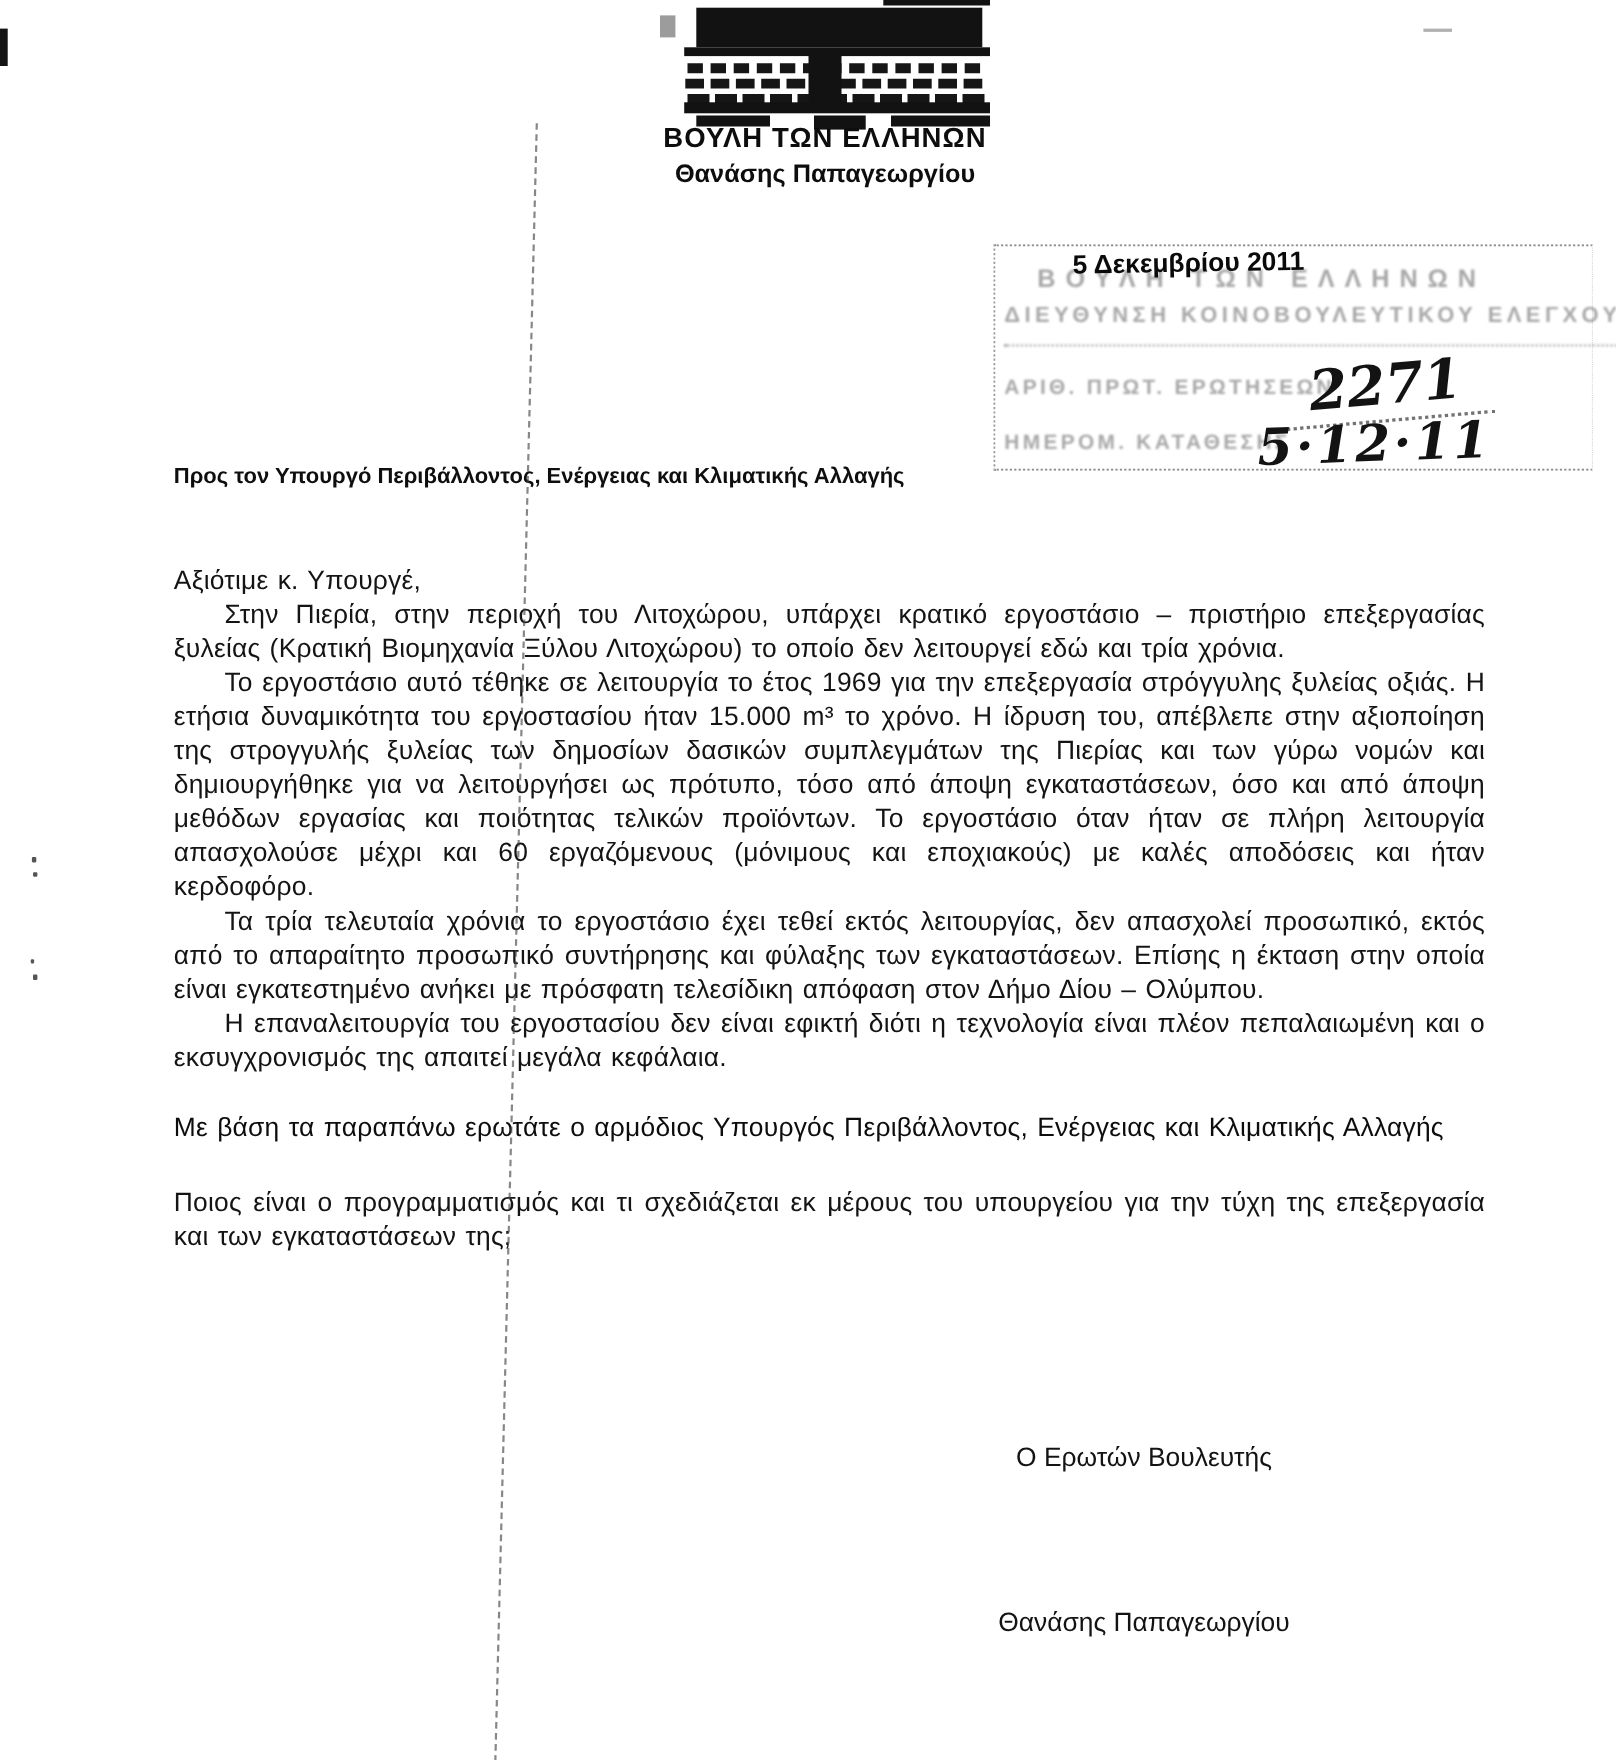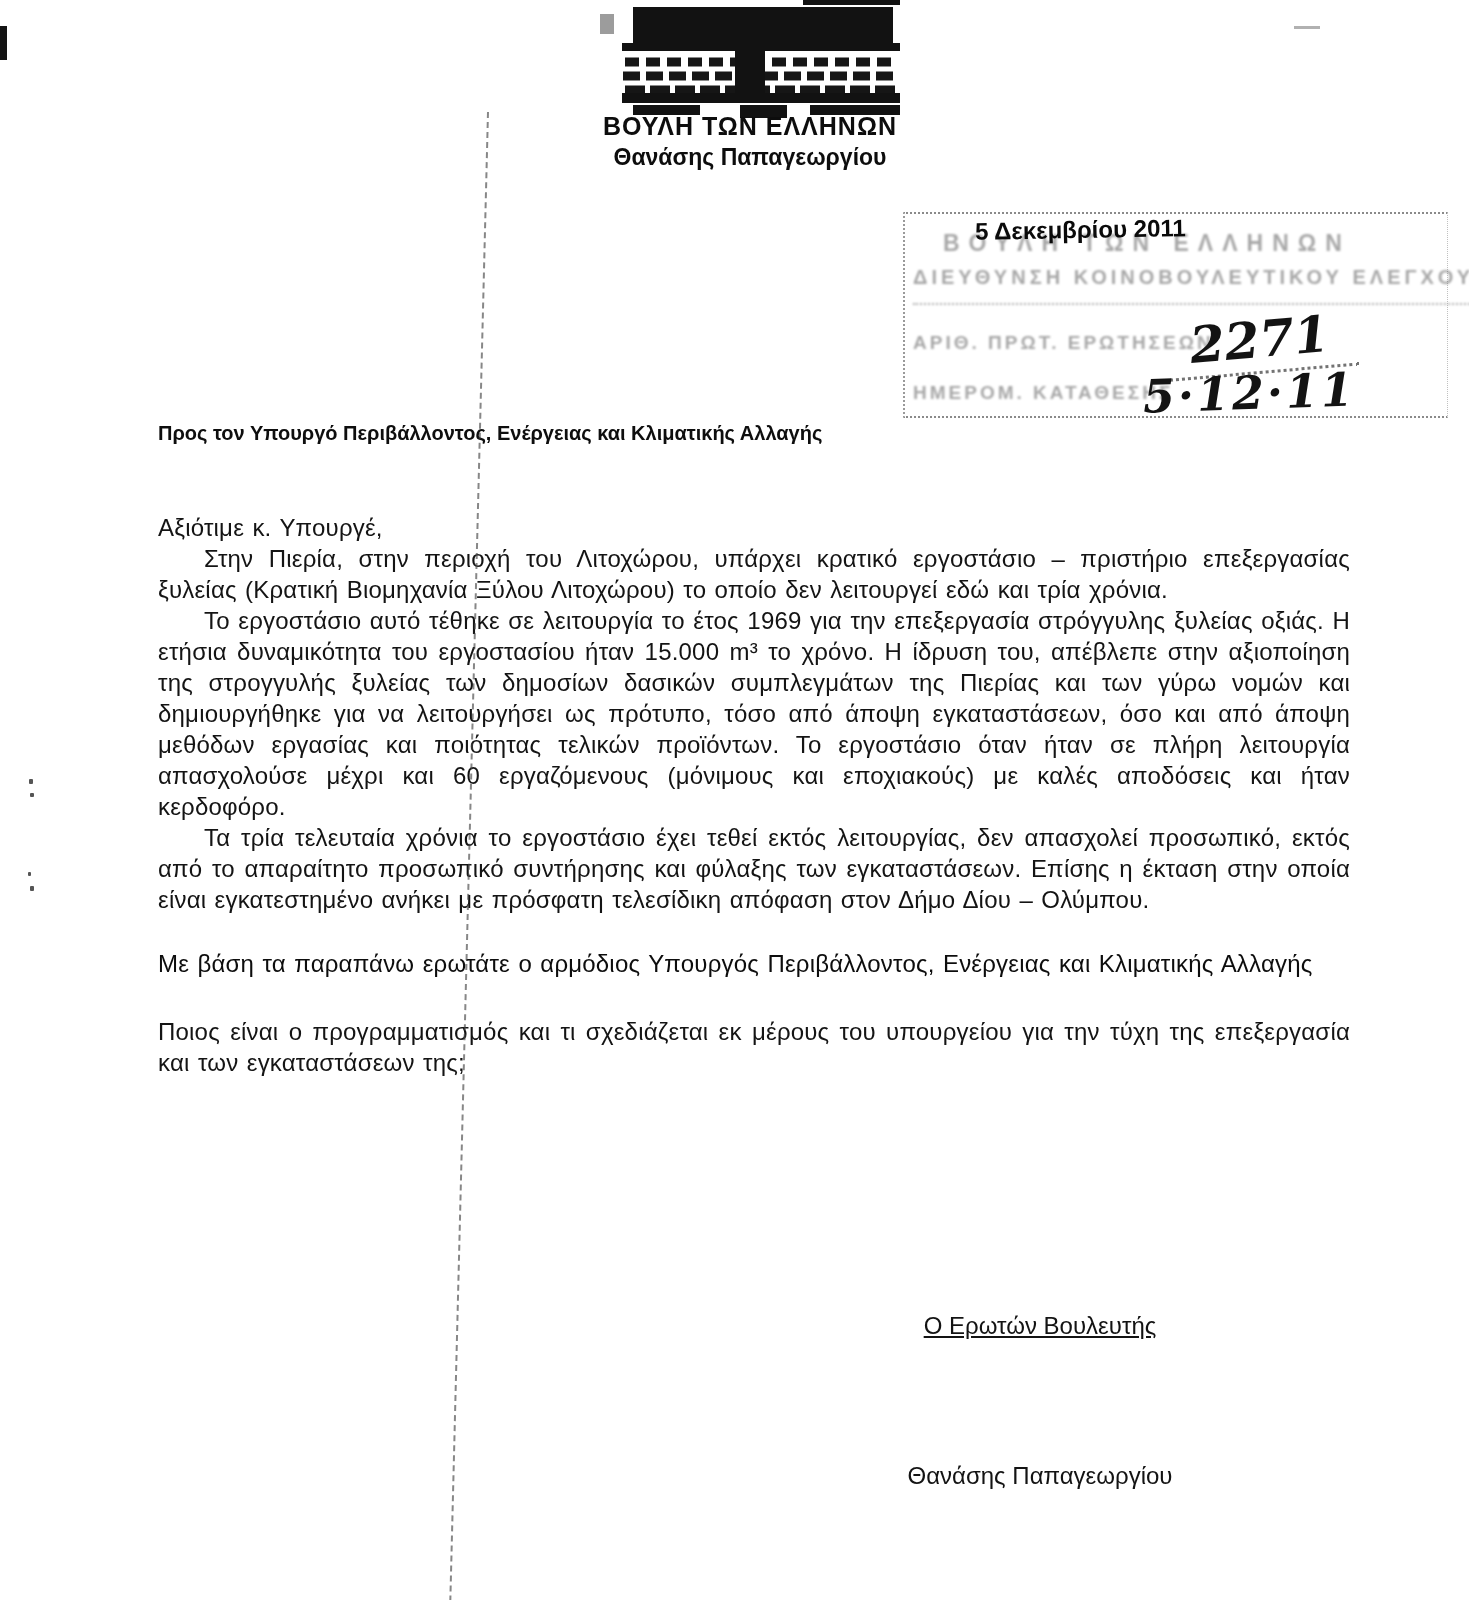--- a/index.html
+++ b/index.html
@@ -19,21 +19,21 @@
     text-align:center;font-size:25px;font-weight:bold;letter-spacing:1px;
     color:#0d0d0d;
   }
   #mp-name-top{
     position:absolute;left:560px;top:144px;width:380px;
     text-align:center;font-size:23px;font-weight:bold;
     color:#0d0d0d;
   }
   
   #stamp{
-    position:absolute;left:903px;top:212px;width:542px;height:202px;
+    position:absolute;left:903px;top:222px;width:542px;height:202px;
     border-top:2px dotted #8a8a8a;
     border-left:2px dotted #9a9a9a;
     border-bottom:2px dotted #8a8a8a;
     border-right:1px dotted #c0c0c0;
   }
   .stamp-faint{
     position:absolute;color:rgba(95,95,95,0.55);
     filter:blur(1.1px);
     font-weight:bold;white-space:nowrap;
   }
@@ -76,21 +76,21 @@
   #body-text p{margin:0;text-indent:46px;}
   #salutation{text-indent:0 !important;}
   #question-intro{
     font-weight:normal;text-indent:0 !important;margin-top:33px !important;
     color:#0d0d0d;
   }
   #question{text-indent:0 !important;margin-top:37px !important;}
   
   #signature-role{
     position:absolute;left:880px;top:1312px;width:320px;text-align:center;
-    font-size:24px;color:#131313;text-decoration:underline;
+    font-size:24px;color:#131313;
   }
   #signature-name{
     position:absolute;left:845px;top:1462px;width:390px;text-align:center;
     font-size:24px;color:#131313;
   }
   
   #fold-line{
     position:absolute;left:487px;top:112px;height:1490px;width:0;
     border-left:2px dashed rgba(70,70,70,.65);
     transform:rotate(1.45deg);transform-origin:top left;
@@ -134,20 +134,21 @@
   </div>
 
 
   <div id="recipient">Προς τον Υπουργό Περιβάλλοντος, Ενέργειας και Κλιματικής Αλλαγής</div>
 
   <div id="body-text">
     <p id="salutation">Αξιότιμε κ. Υπουργέ,</p>
     <p>Στην Πιερία, στην περιοχή του Λιτοχώρου, υπάρχει κρατικό εργοστάσιο – πριστήριο επεξεργασίας ξυλείας (Κρατική Βιομηχανία Ξύλου Λιτοχώρου) το οποίο δεν λειτουργεί εδώ και τρία χρόνια.</p>
     <p>Το εργοστάσιο αυτό τέθηκε σε λειτουργία το έτος 1969 για την επεξεργασία στρόγγυλης ξυλείας οξιάς. Η ετήσια δυναμικότητα του εργοστασίου ήταν 15.000 m³ το χρόνο. Η ίδρυση του, απέβλεπε στην αξιοποίηση της στρογγυλής ξυλείας των δημοσίων δασικών συμπλεγμάτων της Πιερίας και των γύρω νομών και δημιουργήθηκε για να λειτουργήσει ως πρότυπο, τόσο από άποψη εγκαταστάσεων, όσο και από άποψη μεθόδων εργασίας και ποιότητας τελικών προϊόντων. Το εργοστάσιο όταν ήταν σε πλήρη λειτουργία απασχολούσε μέχρι και 60 εργαζόμενους (μόνιμους και εποχιακούς) με καλές αποδόσεις και ήταν κερδοφόρο.</p>
     <p>Τα τρία τελευταία χρόνια το εργοστάσιο έχει τεθεί εκτός λειτουργίας, δεν απασχολεί προσωπικό, εκτός από το απαραίτητο προσωπικό συντήρησης και φύλαξης των εγκαταστάσεων. Επίσης η έκταση στην οποία είναι εγκατεστημένο ανήκει με πρόσφατη τελεσίδικη απόφαση στον Δήμο Δίου – Ολύμπου.</p>
+    <p>Η επαναλειτουργία του εργοστασίου δεν είναι εφικτή διότι η τεχνολογία είναι πλέον πεπαλαιωμένη και ο εκσυγχρονισμός της απαιτεί μεγάλα κεφάλαια.</p>
     <p id="question-intro">Με βάση τα παραπάνω ερωτάτε ο αρμόδιος Υπουργός Περιβάλλοντος, Ενέργειας και Κλιματικής Αλλαγής</p>
     <p id="question">Ποιος είναι ο προγραμματισμός και τι σχεδιάζεται εκ μέρους του υπουργείου για την τύχη της επεξεργασία και των εγκαταστάσεων της;</p>
   </div>
 
   <div id="signature-role">Ο Ερωτών Βουλευτής</div>
   <div id="signature-name">Θανάσης Παπαγεωργίου</div>
 
   <div id="fold-line"></div>
   <div id="edge-mark"></div>
   <div id="corner-dash"></div>

